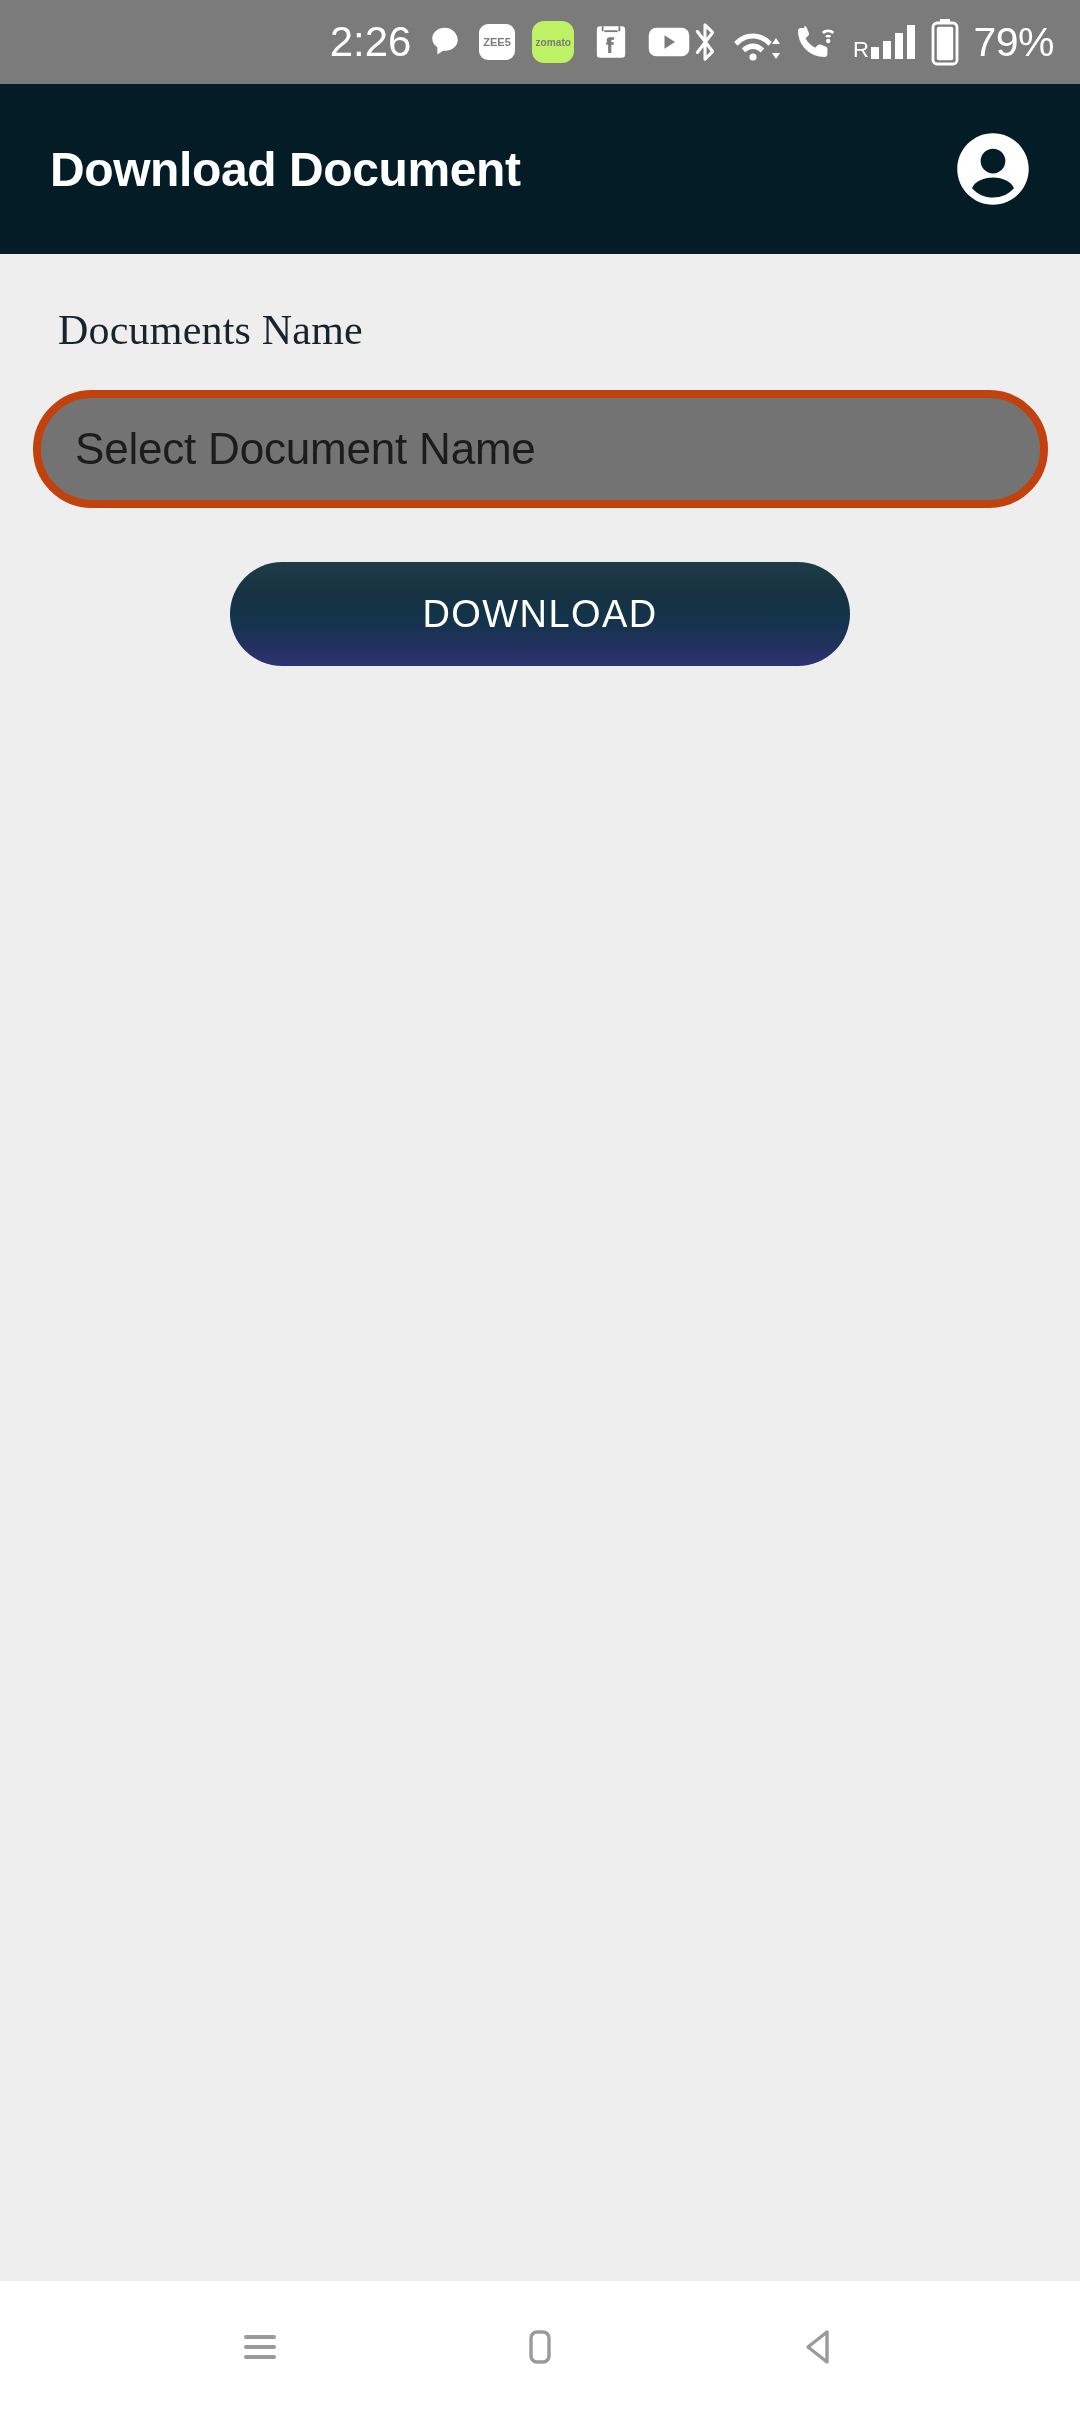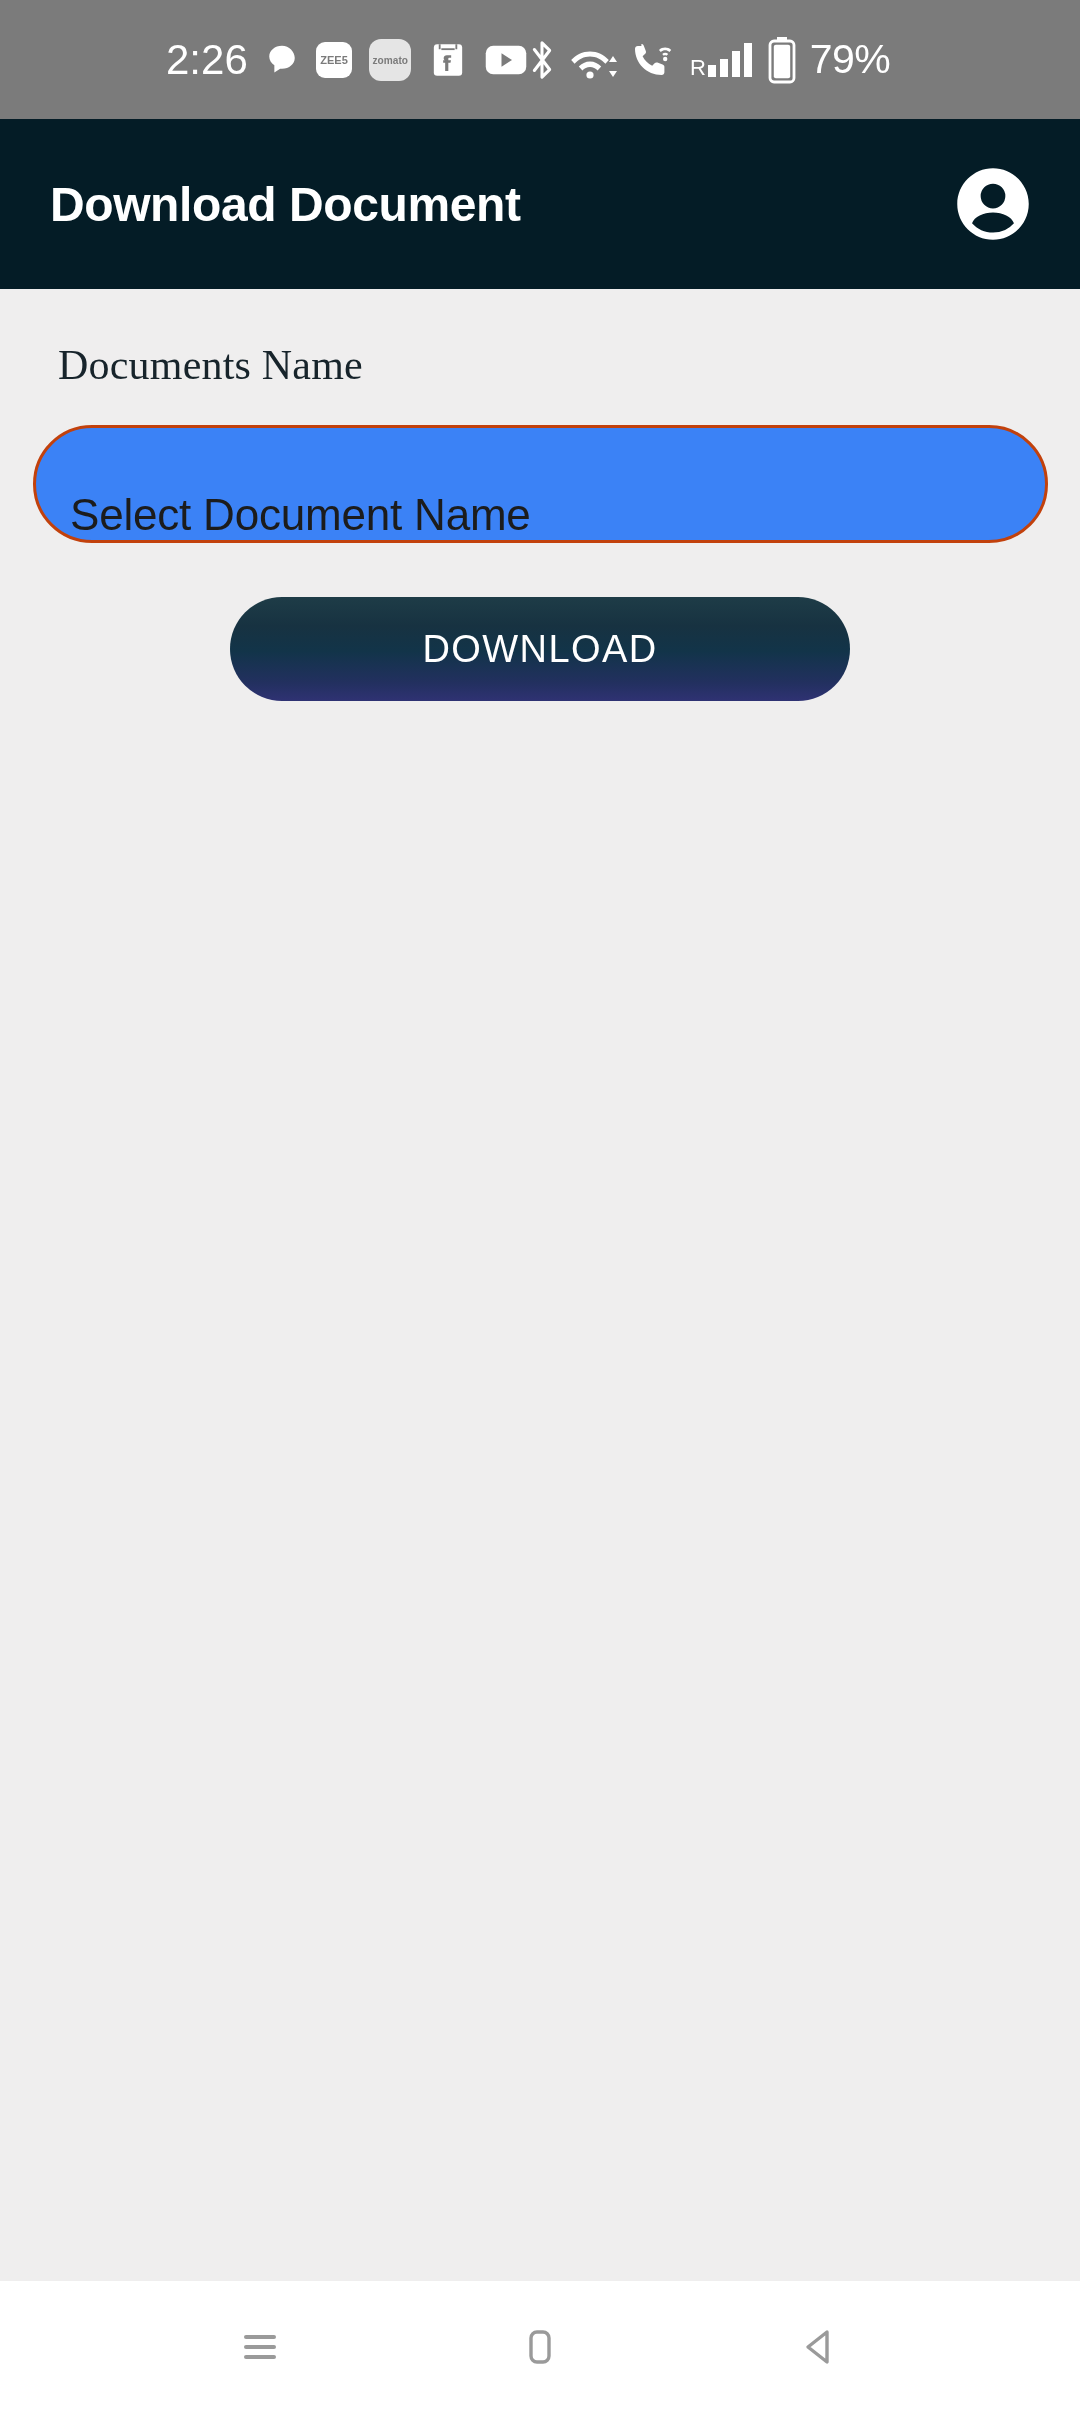--- a/index.html
+++ b/index.html
@@ -16,25 +16,25 @@
     position: relative;
     width: 1080px;
     height: 2412px;
     background: #ffffff;
     display: flex;
     flex-direction: column;
   }
 
   
   .status-bar {
-    height: 119px;
+    height: 84px;
     background: #7b7b7b;
     display: flex;
     align-items: center;
-    justify-content: flex-start;
+    justify-content: flex-end;
     padding: 0 26px 0 0;
     flex: 0 0 auto;
   }
   .status-left {
     display: flex;
     align-items: center;
     gap: 17px;
     padding-left: 166px;
   }
   .status-time {
@@ -54,21 +54,21 @@
     color: #ffffff;
     font-size: 41px;
     line-height: 1;
     letter-spacing: -0.5px;
   }
   .sicon { display: block; }
 
   .app-badge {
     width: 36px; height: 36px;
     border-radius: 9px;
-    background: #e5e5e5;
+    background: #bef264;
     display: flex; align-items: center; justify-content: center;
     overflow: hidden;
   }
   .app-badge-text {
     font-size: 12px;
     font-weight: 700;
     color: #7b7b7b;
     transform: scale(0.92);
     white-space: nowrap;
   }
@@ -108,25 +108,25 @@
     font-family: "Liberation Serif", serif;
     font-size: 42px;
     color: #17242b;
     padding: 52px 0 0 58px;
     letter-spacing: 0.2px;
   }
 
   .select-field {
     margin: 36px 32px 0 33px;
     height: 118px;
-    background: #3b82f6;
-    border: 3px solid #c2410c;
+    background: #737373;
+    border: 8px solid #c2410c;
     border-radius: 60px;
     display: flex;
-    align-items: flex-end;
+    align-items: center;
     padding: 0 34px;
   }
   .select-value {
     font-size: 44px;
     color: #1c1c1c;
     font-family: "Liberation Sans", sans-serif;
     letter-spacing: -0.2px;
   }
 
   .link-row {

